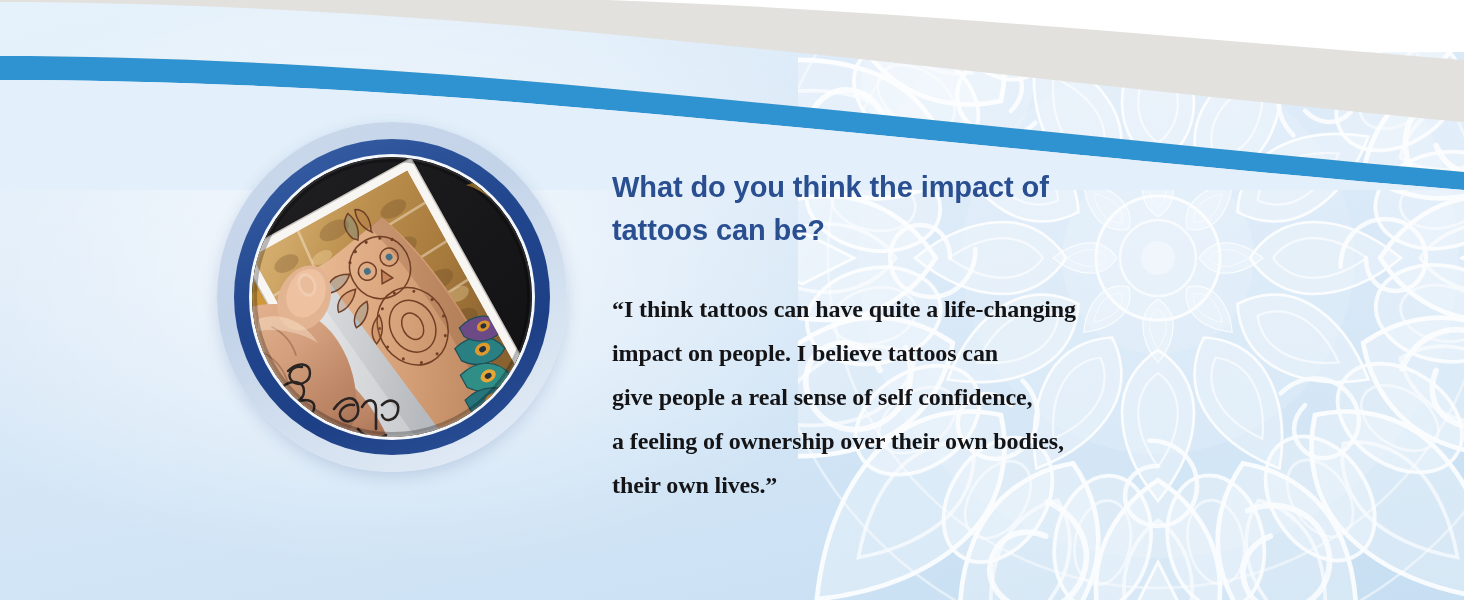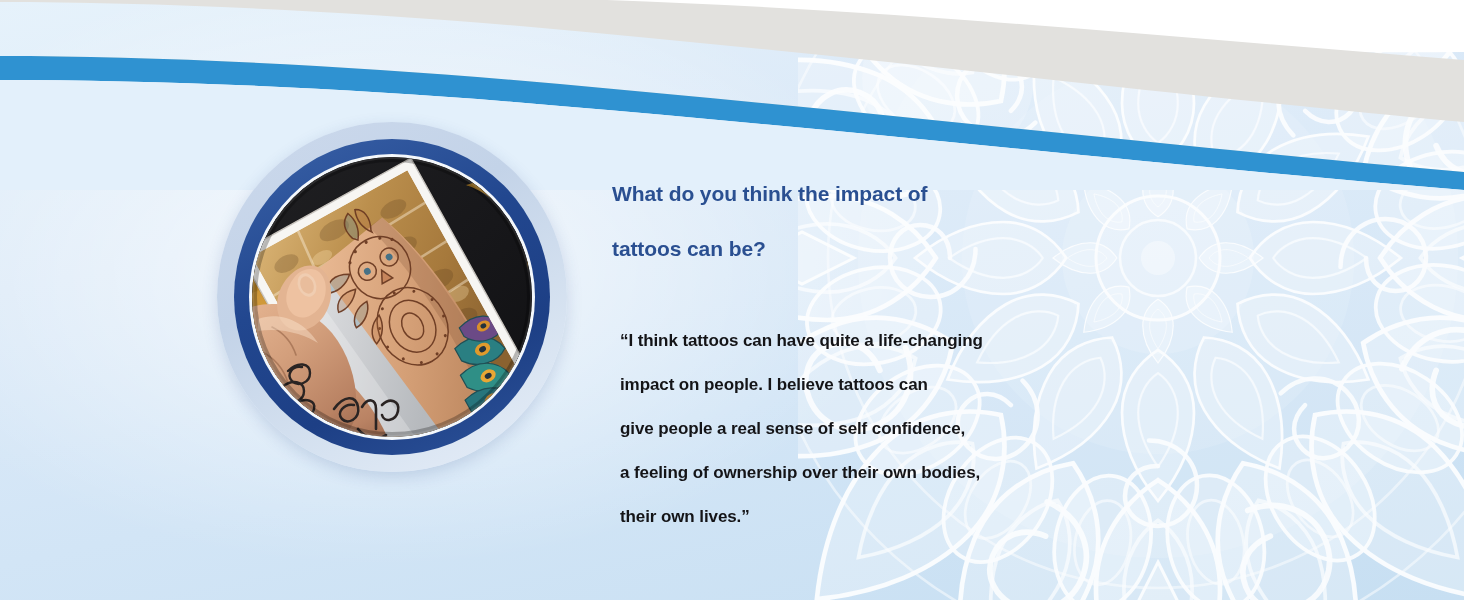--- a/index.html
+++ b/index.html
@@ -106,35 +106,36 @@
   
   .text-col {
     position: absolute;
     left: 612px;
     top: 166px;
     width: 700px;
   }
   .heading {
     margin: 0;
     color: #2a4f91;
-    font-size: 21px;
-    line-height: 55px;
+    font-size: 29px;
+    line-height: 43px;
     font-weight: bold;
     letter-spacing: -0.1px;
     white-space: pre-line;
   }
   .quote {
-    margin: 8px;
+    margin: 0;
     padding-top: 35px;
     color: #141417;
-    font-size: 17px;
+    font-size: 24px;
     line-height: 44px;
     font-weight: bold;
     letter-spacing: -0.1px;
     white-space: pre-line;
+    font-family: Liberation Serif, serif;
   }
 </style>
 </head>
 <body>
 
 <div class="banner">
 
   <div class="bg-body"></div>
 
   <div class="mandala-wrap">

